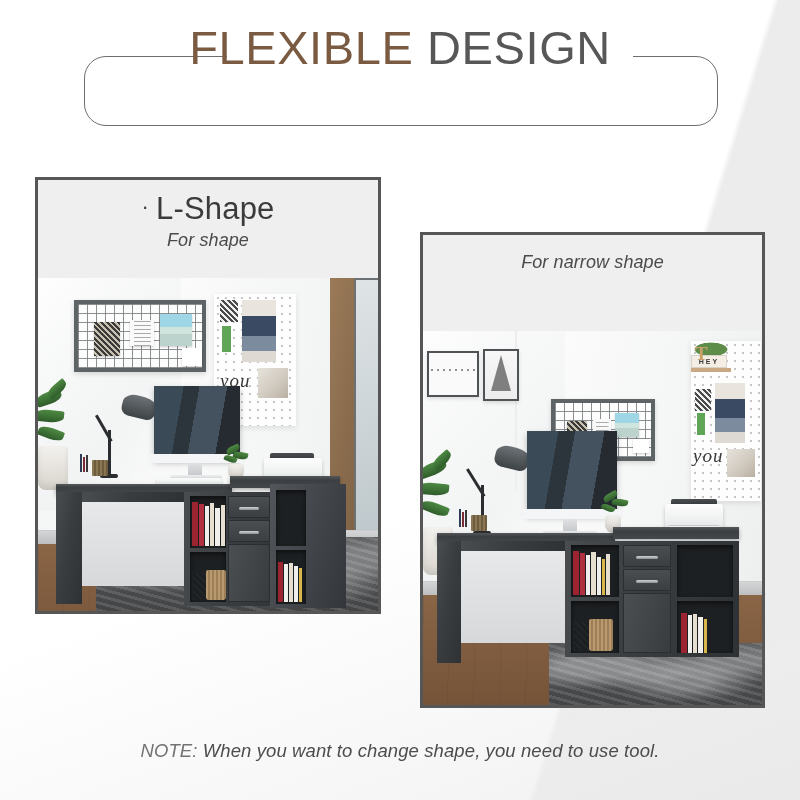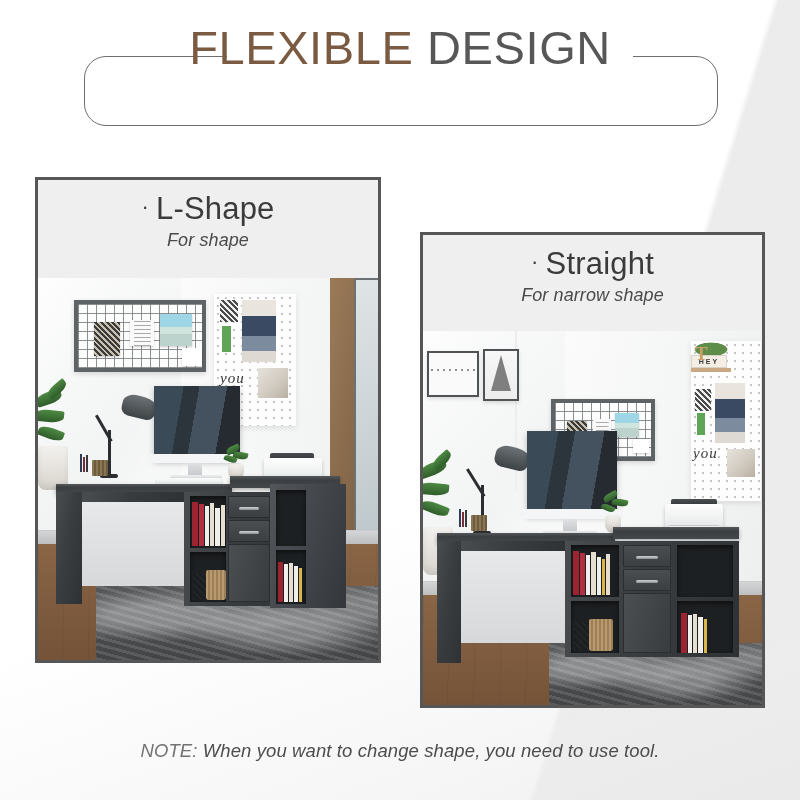--- a/index.html
+++ b/index.html
@@ -75,21 +75,21 @@
   .title-b { color: #575757; }
 
   
   .panel {
     position: absolute;
     border: 3px solid #565656;
     background: #efefef;
     overflow: hidden;
     z-index: 3;
   }
-  .panel-left  { left: 35px;  top: 177px; width: 346px; height: 486px; }
+  .panel-left  { left: 35px;  top: 177px; width: 346px; height: 437px; }
   .panel-right { left: 420px; top: 232px; width: 345px; height: 476px; }
 
   .panel-caption {
     position: relative;
     z-index: 5;
     text-align: center;
     background: #efefef;
     padding-top: 13px;
   }
   .cap-title {
@@ -205,21 +205,21 @@
     text-align: center;
     font-weight: bold;
     line-height: 11px;
     border: 1px solid #d9d2c6;
   }
   .pb-shelf { background: #c9a983; height: 4px; }
   .pb-plant { background: radial-gradient(ellipse at 50% 60%, #5e8d4a 0 55%, rgba(0,0,0,0) 60%); }
   .pb-you {
     position: absolute;
     color: #3a3a3a;
-    font-size: 15px;
+    font-size: 19px;
     font-family: "Liberation Serif", serif;
     font-style: italic;
     letter-spacing: 1px;
   }
   .pb-T { position:absolute; color:#c9a06a; font-size: 19px; font-weight: bold; font-family:"Liberation Serif", serif; }
 
   
   .art-frame {
     position: absolute;
     border: 2.5px solid #4f5356;
@@ -550,23 +550,20 @@
         <div class="book cream" style="height:39px; width:4px;"></div>
         <div class="book white" style="height:36px; width:4px;"></div>
         <div class="book yellow" style="height:34px; width:3px;"></div>
       </div>
     </div>
   </div>
 
   <div class="panel panel-right">
 
     <div class="panel-caption">
-      <div class="cap-title">
-        <span class="cap-bullet">·</span><span>Straight</span>
-      </div>
       <div class="cap-sub">For narrow shape</div>
     </div>
 
     <div class="scene">
       <div class="wall"></div>
       <div class="wall-shadow"></div>
 
       <div style="position:absolute; left:92px; top:0; width:2px; height:160px; background:linear-gradient(rgba(0,0,0,0.05), rgba(0,0,0,0.02));"></div>
 
       <div class="art-frame" style="left:4px; top:20px; width:52px; height:46px;">

